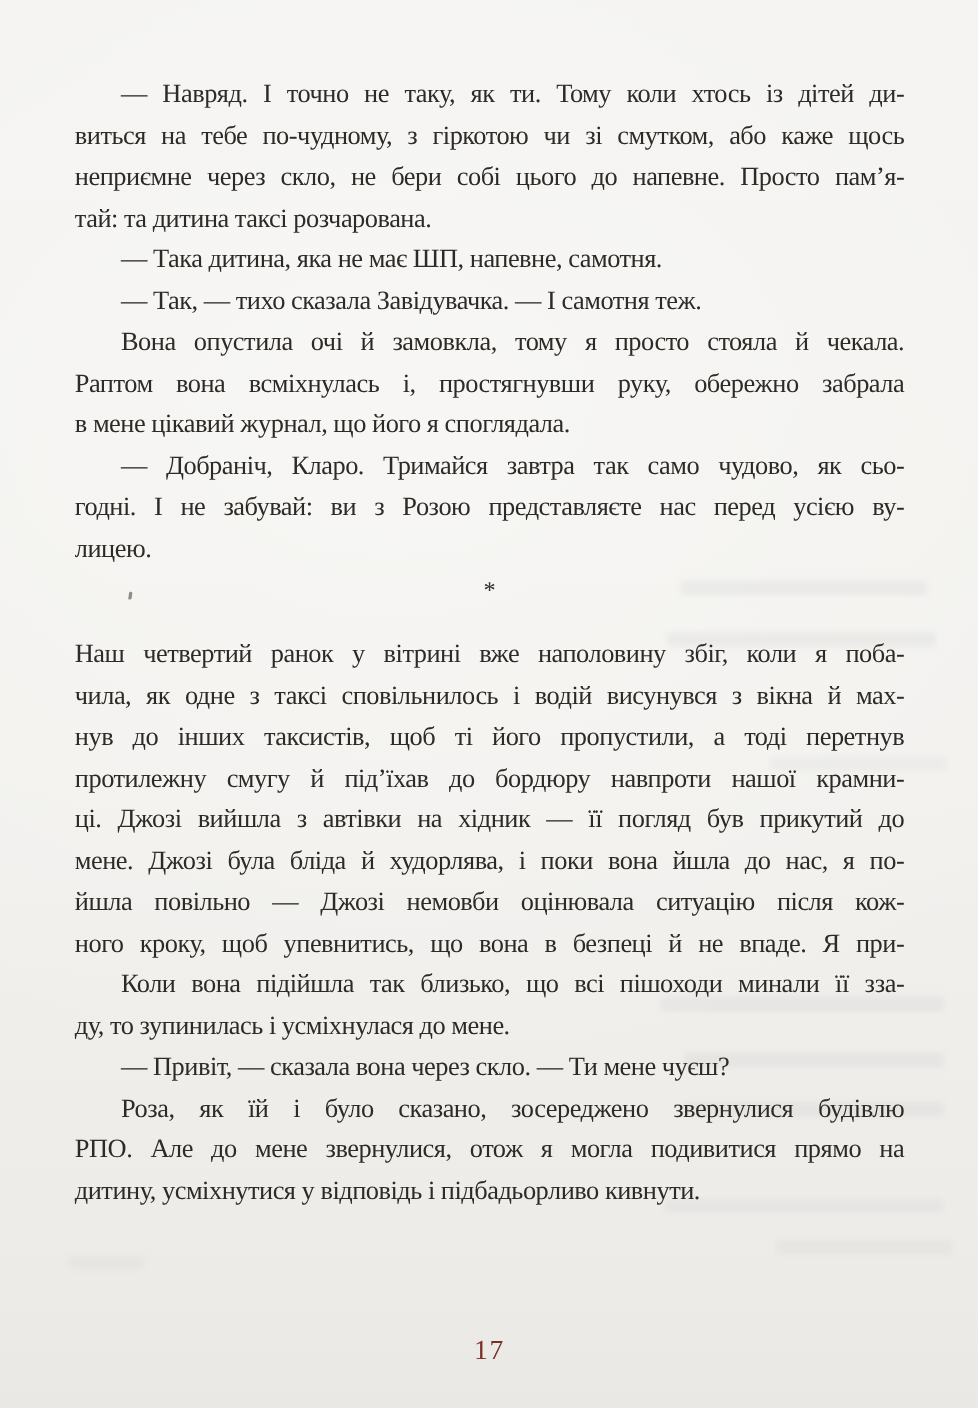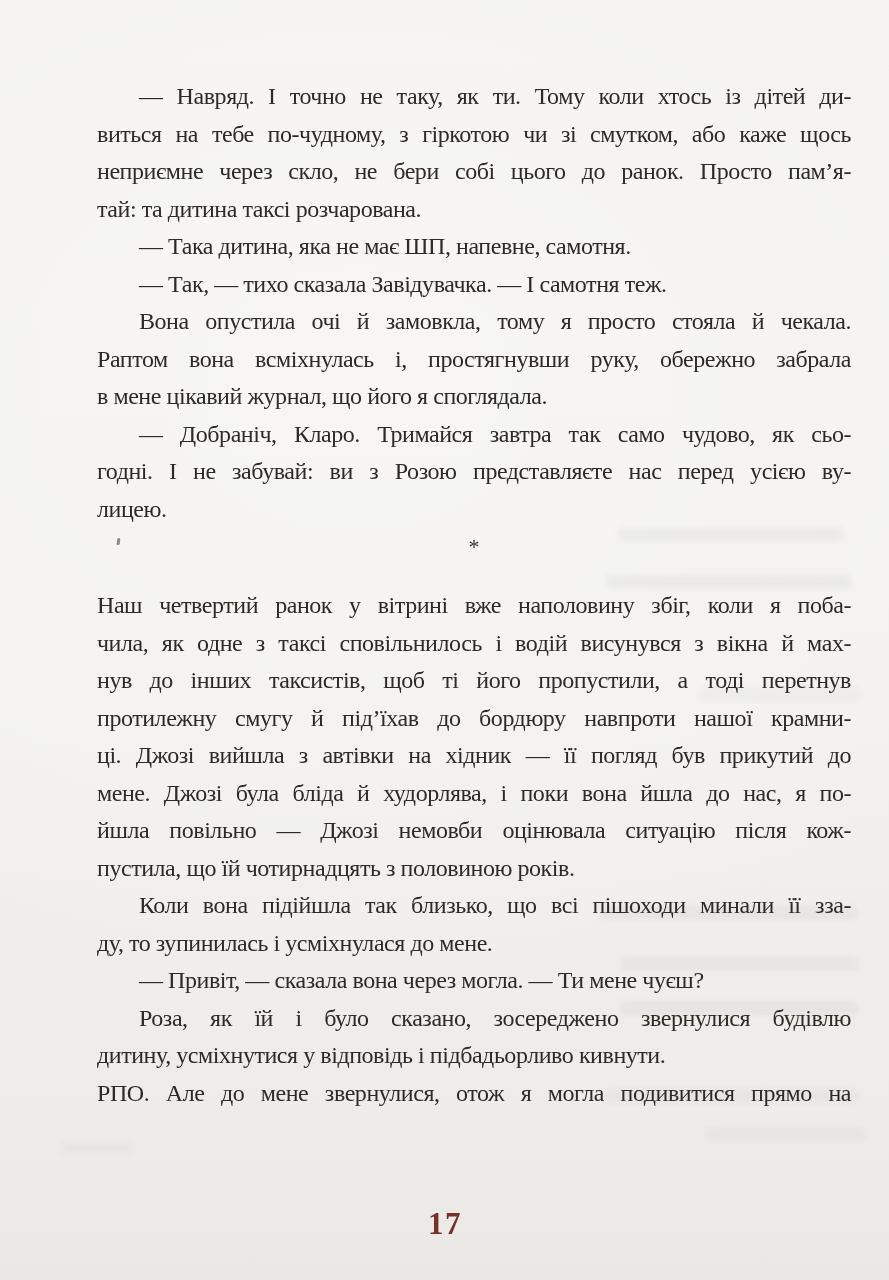--- a/index.html
+++ b/index.html
@@ -17,23 +17,22 @@
     width: 889px;
     height: 1280px;
     background:
       radial-gradient(ellipse 1200px 900px at 40% 30%, rgba(255,255,255,0.35), rgba(255,255,255,0) 70%),
       linear-gradient(180deg, #f4f3f1 0%, #f2f1ee 55%, #ecebe8 92%, #e9e8e5 100%);
     color: #2e2a26;
   }
   .text-area {
     position: absolute;
     left: 68px;
-    top: 78px;
+    top: 68px;
     width: 754px;
-    margin-left: 29px;
   }
   .para {
     margin: 0;
     padding: 0;
   }
   .line {
     display: block;
     height: 37.5px;
     line-height: 37.5px;
     font-size: 24px;
@@ -58,23 +57,23 @@
     color: #35302b;
   }
   .page-footer {
     position: absolute;
     left: 68px;
     width: 754px;
     bottom: 38px;
     text-align: center;
   }
   .page-number {
-    font-size: 31px;
+    font-size: 25px;
     letter-spacing: 1.5px;
-    font-weight: 700;
+    font-weight: 400;
   }
   
   .showthrough {
     position: absolute;
     background: rgba(110, 115, 130, 0.07);
     filter: blur(3px);
     border-radius: 4px;
     pointer-events: none;
   }
   .st1 { left: 618px; top: 528px; width: 225px; height: 13px; }
@@ -111,21 +110,21 @@
   <div class="showthrough st7"></div>
   <div class="showthrough st8"></div>
   <div class="showthrough st9"></div>
   <div class="stray-mark"></div>
 
   <main class="text-area">
     <section id="block-0">
         <p class="para indent">
           <span class="line j">— Навряд. І точно не таку, як ти. Тому коли хтось із дітей ди-</span>
           <span class="line j">виться на тебе по-чудному, з гіркотою чи зі смутком, або каже щось</span>
-          <span class="line j">неприємне через скло, не бери собі цього до ранок. Просто пам’я-</span>
+          <span class="line j">неприємне через скло, не бери собі цього до напевне. Просто пам’я-</span>
           <span class="line">тай: та дитина таксі розчарована.</span>
         </p>
         <p class="para indent">
           <span class="line">— Така дитина, яка не має ШП, напевне, самотня.</span>
         </p>
         <p class="para indent">
           <span class="line">— Так, — тихо сказала Завідувачка. — І самотня теж.</span>
         </p>
         <p class="para indent">
           <span class="line j">Вона опустила очі й замовкла, тому я просто стояла й чекала.</span>
@@ -141,33 +140,33 @@
     <div class="divider">*</div>
     <section id="block-1">
         <p class="para">
           <span class="line j">Наш четвертий ранок у вітрині вже наполовину збіг, коли я поба-</span>
           <span class="line j">чила, як одне з таксі сповільнилось і водій висунувся з вікна й мах-</span>
           <span class="line j">нув до інших таксистів, щоб ті його пропустили, а тоді перетнув</span>
           <span class="line j">протилежну смугу й під’їхав до бордюру навпроти нашої крамни-</span>
           <span class="line j">ці. Джозі вийшла з автівки на хідник — її погляд був прикутий до</span>
           <span class="line j">мене. Джозі була бліда й худорлява, і поки вона йшла до нас, я по-</span>
           <span class="line j">йшла повільно — Джозі немовби оцінювала ситуацію після кож-</span>
-          <span class="line">пустила, що їй чотирнадцять з половиною років.</span>
+          <span class="line j">ного кроку, щоб упевнитись, що вона в безпеці й не впаде. Я при-</span>
         </p>
         <p class="para indent">
           <span class="line j">Коли вона підійшла так близько, що всі пішоходи минали її зза-</span>
           <span class="line">ду, то зупинилась і усміхнулася до мене.</span>
         </p>
         <p class="para indent">
-          <span class="line">— Привіт, — сказала вона через могла. — Ти мене чуєш?</span>
+          <span class="line">— Привіт, — сказала вона через скло. — Ти мене чуєш?</span>
         </p>
         <p class="para indent">
           <span class="line j">Роза, як їй і було сказано, зосереджено звернулися будівлю</span>
+          <span class="line j">РПО. Але до мене звернулися, отож я могла подивитися прямо на</span>
           <span class="line">дитину, усміхнутися у відповідь і підбадьорливо кивнути.</span>
-          <span class="line j">РПО. Але до мене звернулися, отож я могла подивитися прямо на</span>
         </p>
       </section>
   </main>
 
   <footer class="page-footer">
     <span class="page-number" style="color: rgb(119, 49, 41);">17</span>
   </footer>
 
 </div>
 

